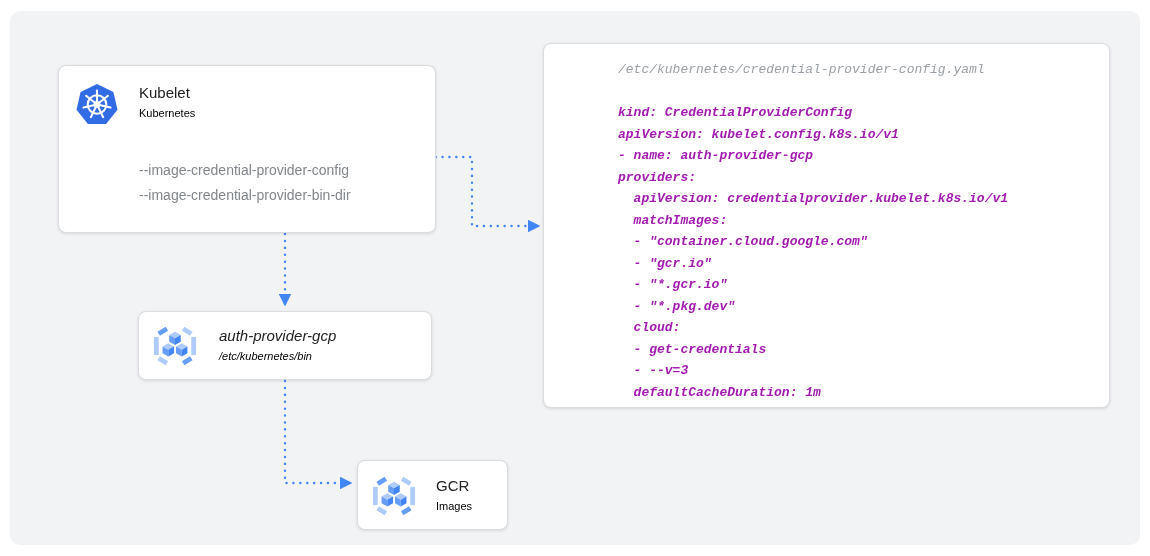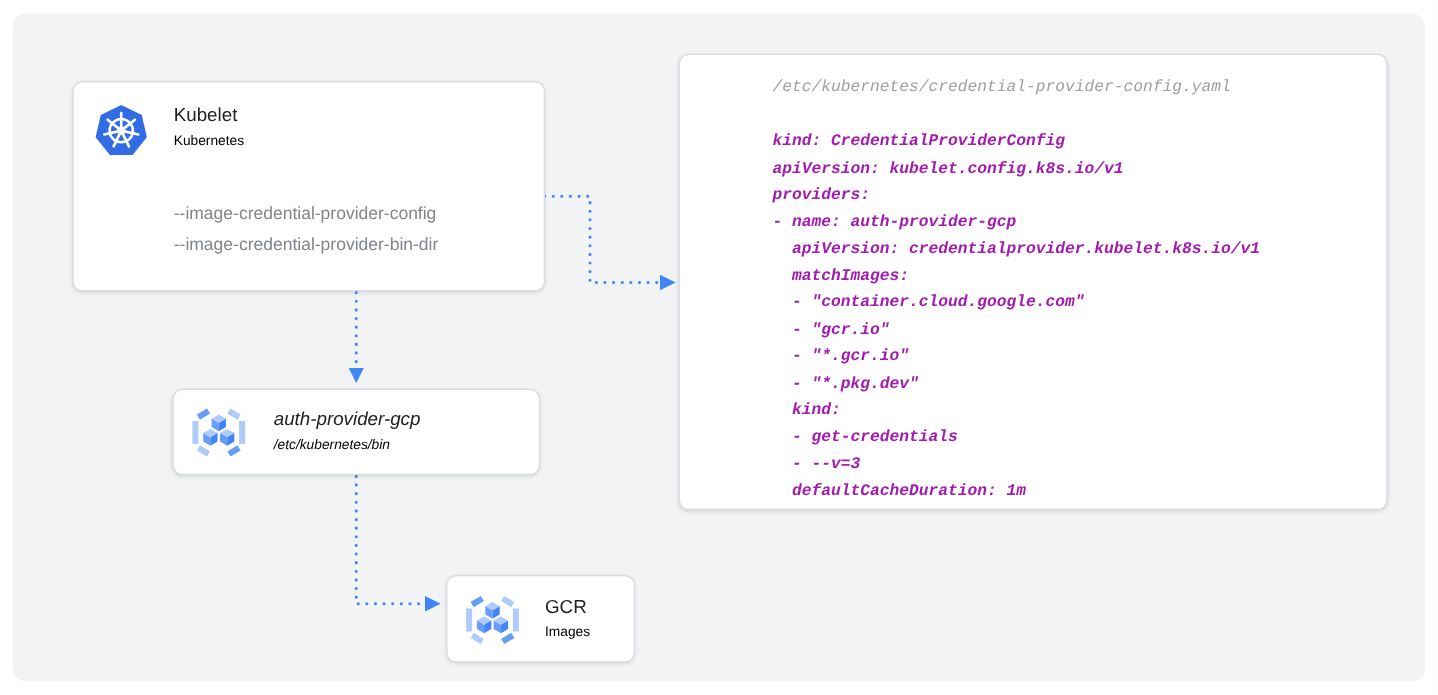--- a/index.html
+++ b/index.html
@@ -151,29 +151,29 @@
         <div class="node-subtitle">Images</div>
       </div>
     </div>
 
     <div class="card card-code">
       <div class="code-inner">
         <div class="code-filename">/etc/kubernetes/credential-provider-config.yaml</div>
         <div class="code-lines">
             <div class="code-line">kind: CredentialProviderConfig</div>
             <div class="code-line">apiVersion: kubelet.config.k8s.io/v1</div>
+            <div class="code-line">- name: auth-provider-gcp</div>
             <div class="code-line">providers:</div>
-            <div class="code-line">- name: auth-provider-gcp</div>
             <div class="code-line">  apiVersion: credentialprovider.kubelet.k8s.io/v1</div>
             <div class="code-line">  matchImages:</div>
             <div class="code-line">  - "container.cloud.google.com"</div>
             <div class="code-line">  - "gcr.io"</div>
             <div class="code-line">  - "*.gcr.io"</div>
             <div class="code-line">  - "*.pkg.dev"</div>
-            <div class="code-line">  kind:</div>
+            <div class="code-line">  cloud:</div>
             <div class="code-line">  - get-credentials</div>
             <div class="code-line">  - --v=3</div>
             <div class="code-line">  defaultCacheDuration: 1m</div>
           </div>
       </div>
     </div>
 
   </div>
 </div>
 

